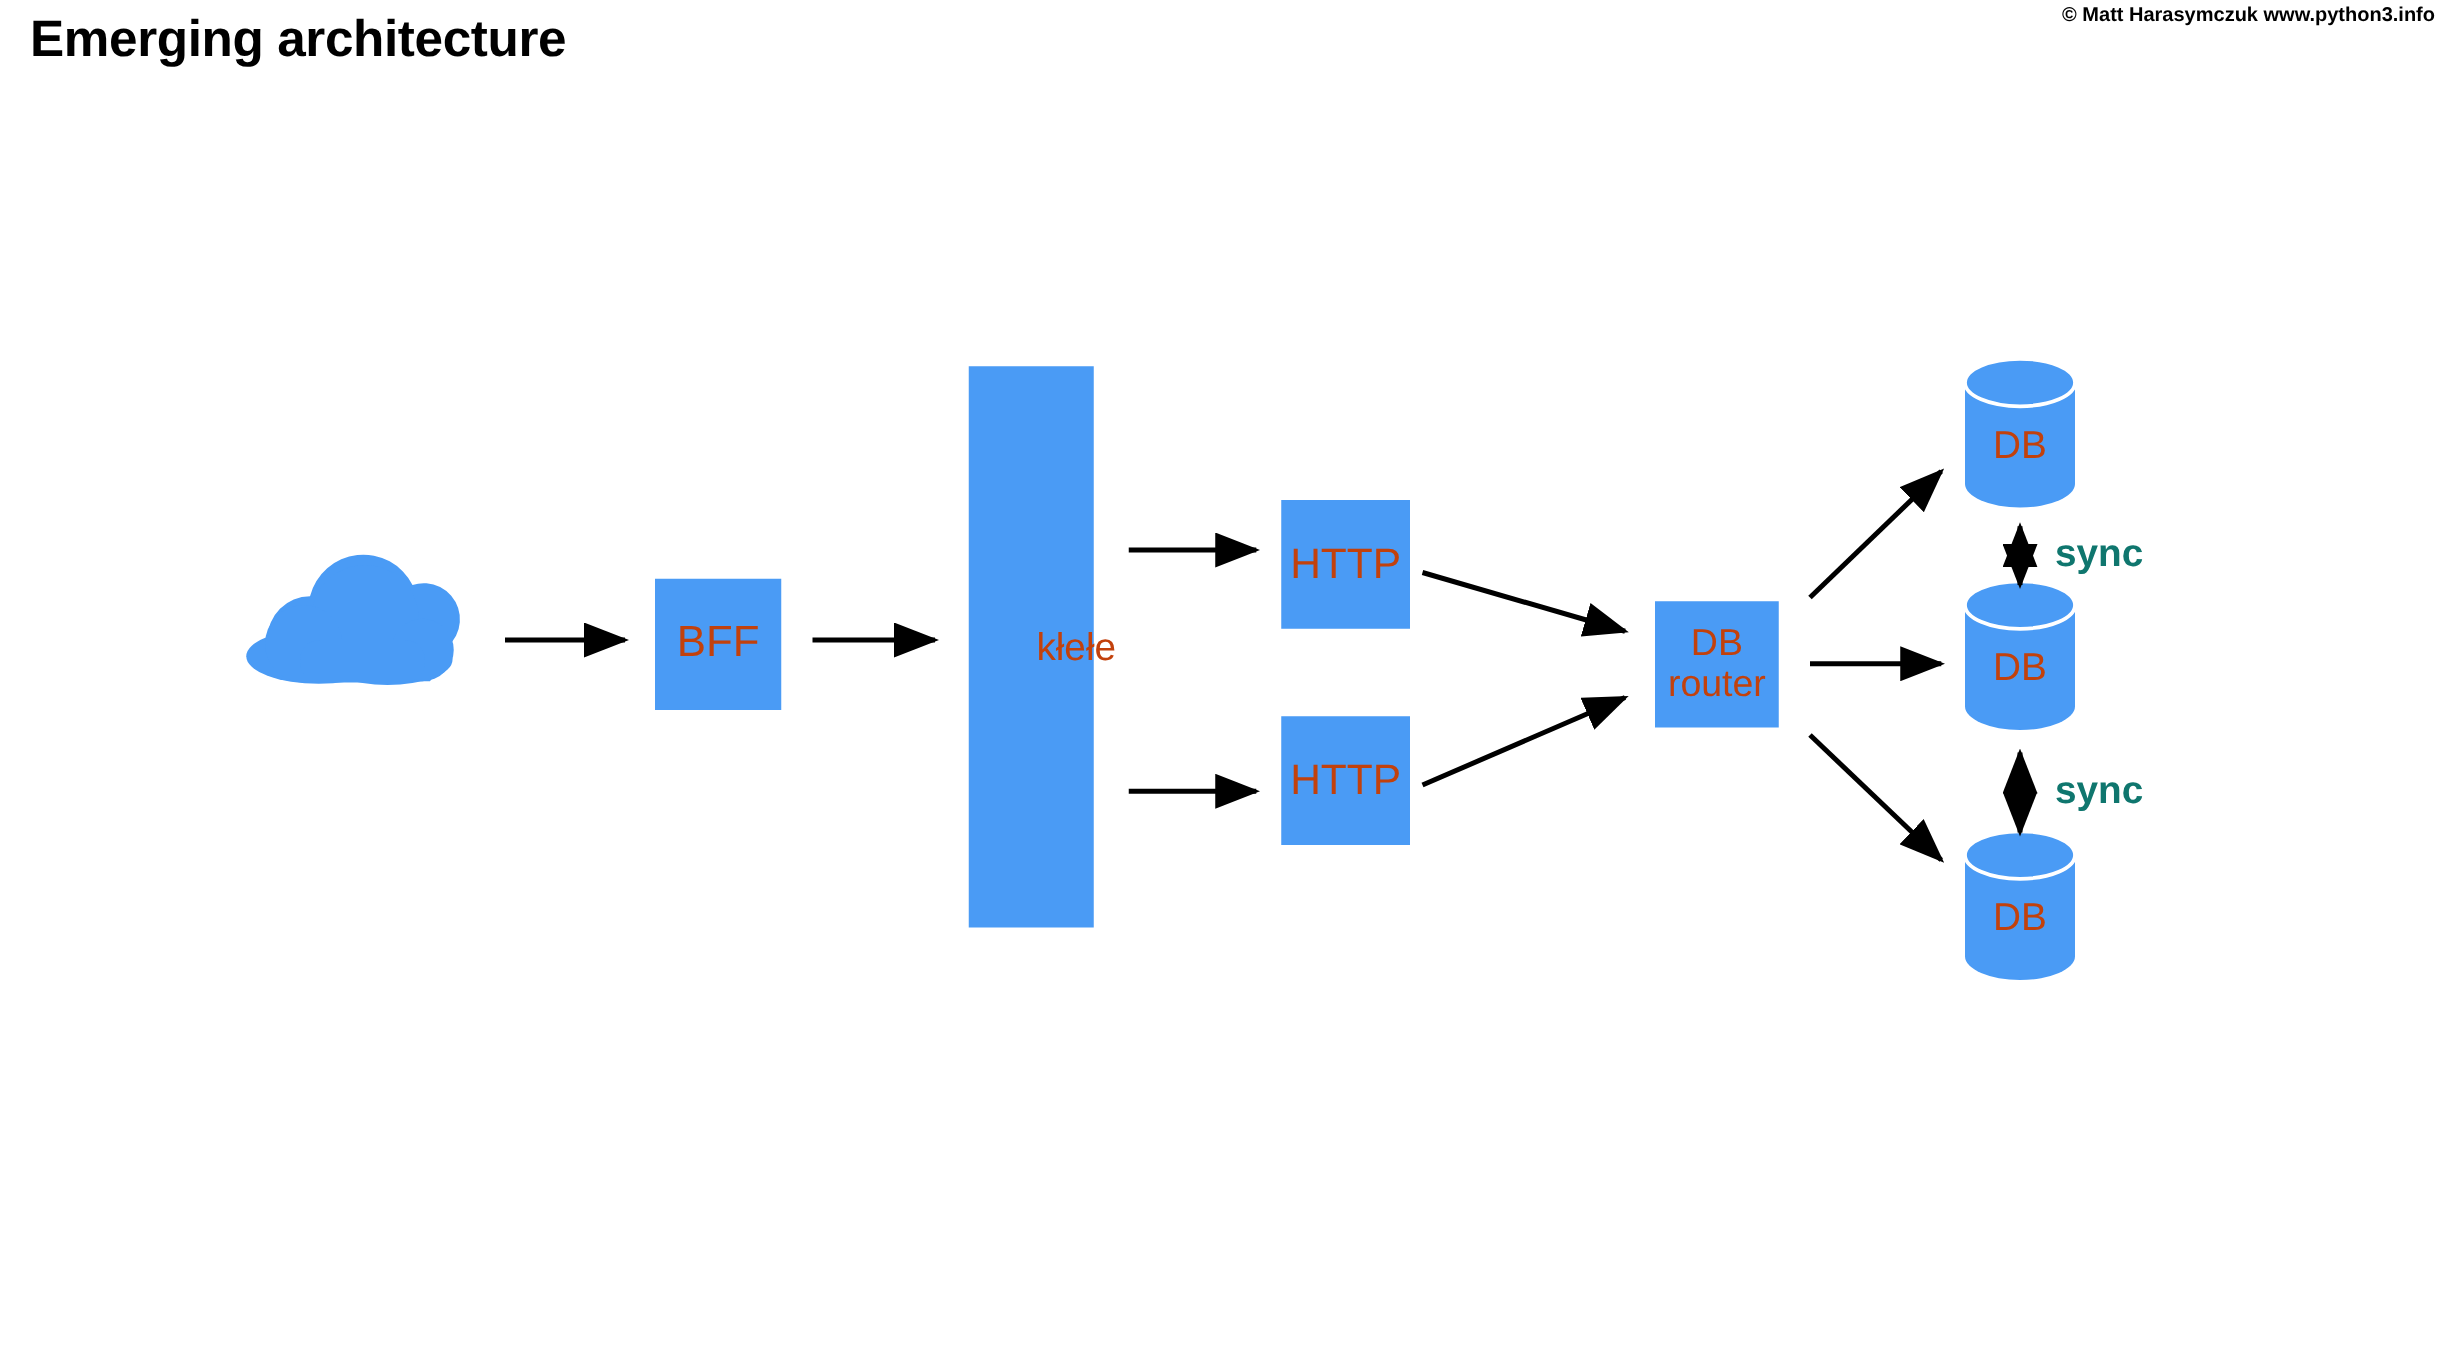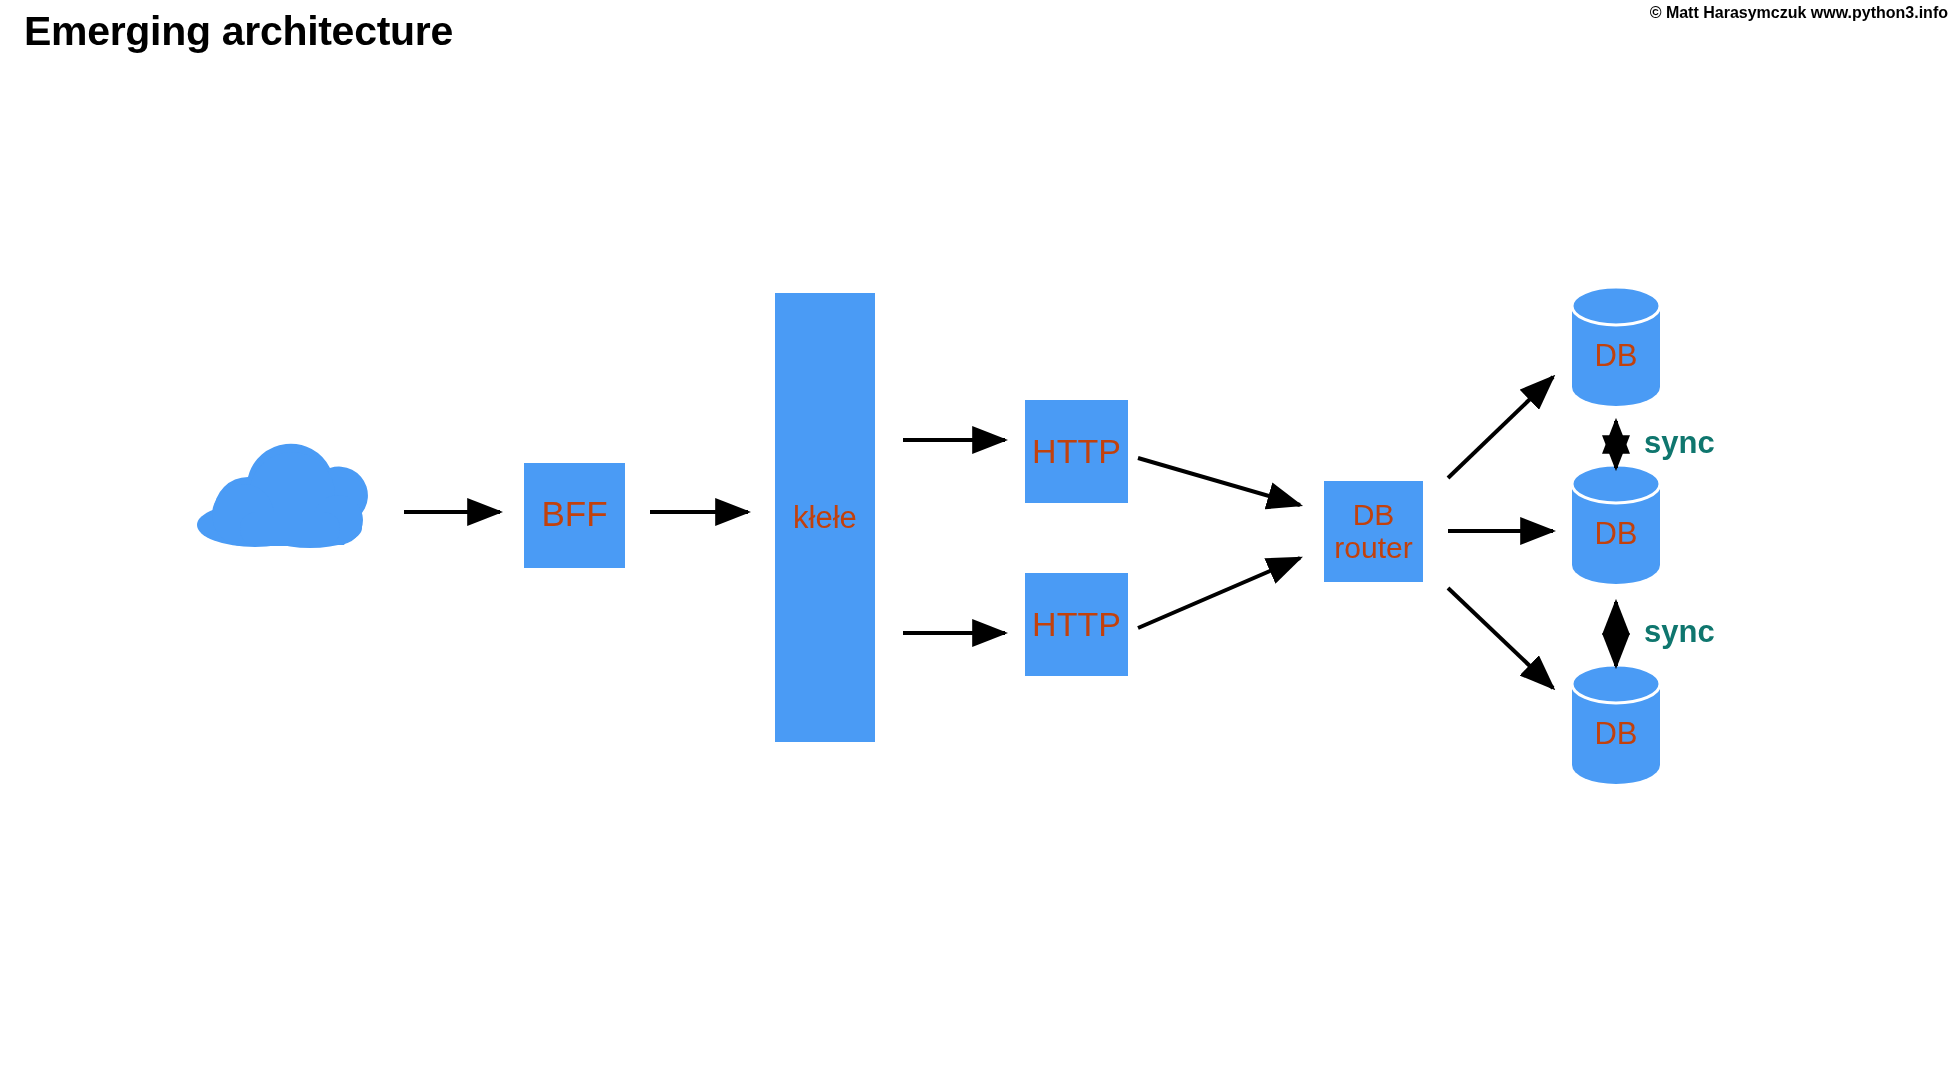--- a/index.html
+++ b/index.html
@@ -154,21 +154,21 @@
 
       <g stroke="#000000" stroke-width="4" fill="none" marker-end="url(#arrowhead)" marker-start="url(#arrowtail)">
         <line x1="1616" y1="421" x2="1616" y2="468"></line>
         <line x1="1616" y1="602" x2="1616" y2="666"></line>
       </g>
     </svg>
   </div>
 
   <div class="node-label" style="left:524px; top:463px; width:101px; height:102px; font-size:35px;">BFF</div>
 
-  <div class="node-label" style="left:775px; top:293px; width:100px; height:449px; font-size:31px;">kłełe</div>
+  <div class="node-label" style="left:775px; top:293px; width:100px; height:449px; font-size:31px;padding-left:36px;">kłełe</div>
 
   <div class="node-label" style="left:1025px; top:400px; width:103px; height:103px; font-size:34px;">HTTP</div>
 
   <div class="node-label" style="left:1025px; top:573px; width:103px; height:103px; font-size:34px;">HTTP</div>
 
   <div class="node-label" style="left:1324px; top:481px; width:99px; height:101px; font-size:30px; flex-direction:column;">
     <span>DB</span>
     <span>router</span>
   </div>
 

